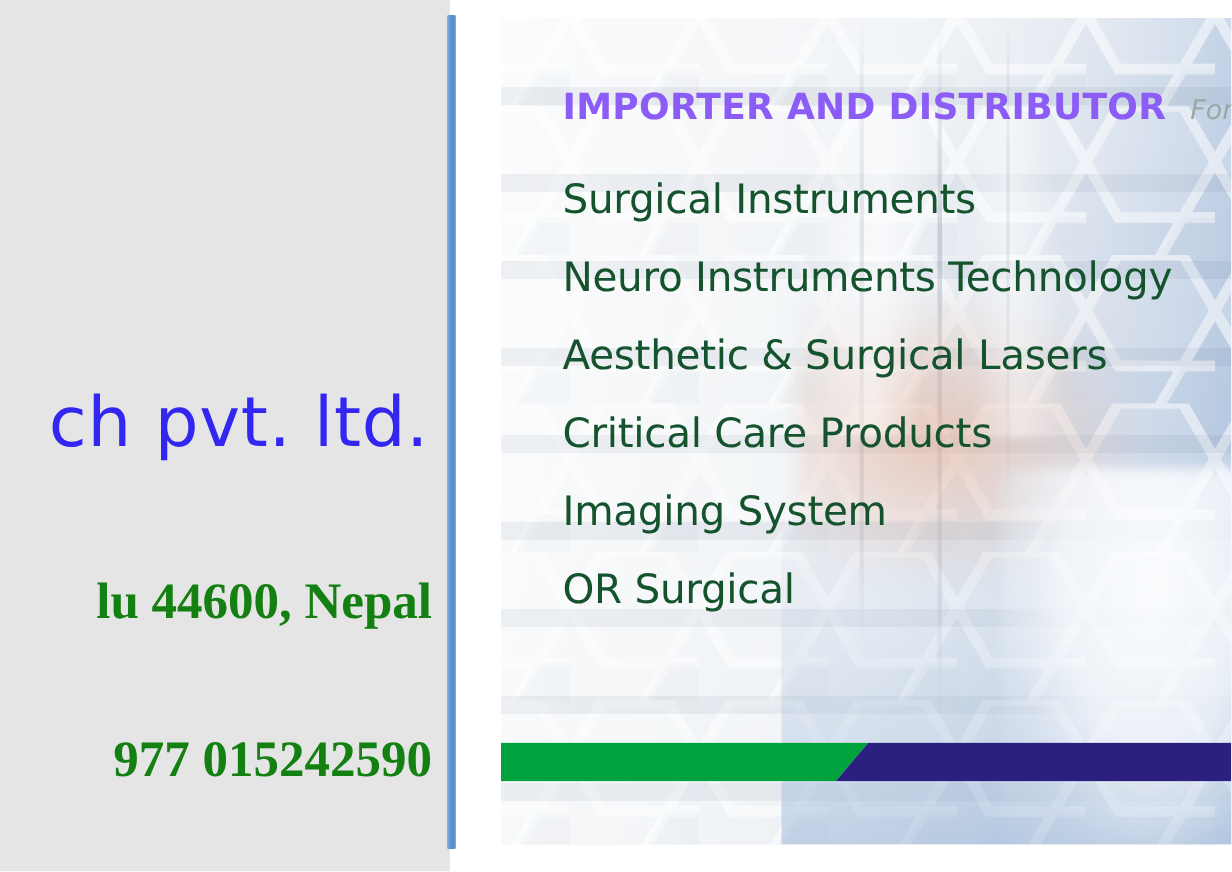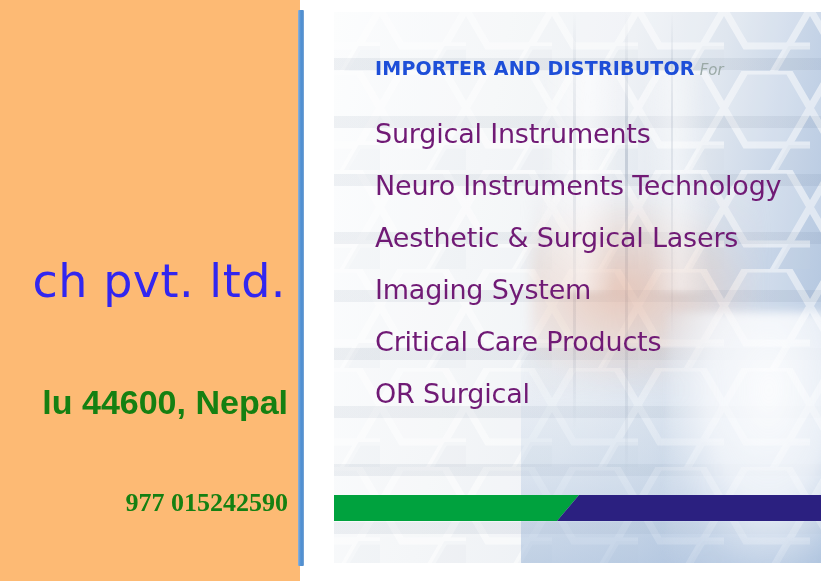--- a/index.html
+++ b/index.html
@@ -15,54 +15,54 @@
     font-family: "Liberation Sans", sans-serif;
   }
 
   
   #left-column {
     position: absolute;
     left: 0;
     top: 0;
     width: 300px;
     height: 581px;
-    background: #fdba74;
+    background: #e5e5e5;
   }
 
   #company-name {
     position: absolute;
     right: 14px;
     top: 258px;
     font-family: "DejaVu Sans", sans-serif;
     font-size: 46px;
     font-weight: 400;
     letter-spacing: 0.5px;
     color: #3226f0;
     white-space: nowrap;
     line-height: 1;
   }
 
   #address-line {
     position: absolute;
     right: 12px;
     top: 385px;
-    font-family: Liberation Sans, sans-serif;
+    font-family: Liberation Serif, serif;
     font-size: 34px;
     font-weight: 700;
     color: #158012;
     white-space: nowrap;
     line-height: 1;
   }
 
   #phone-line {
     position: absolute;
     right: 12px;
     top: 490px;
     font-family: "Liberation Serif", serif;
-    font-size: 26px;
+    font-size: 34px;
     font-weight: 700;
     color: #158012;
     white-space: nowrap;
     line-height: 1;
   }
 
   
   #divider {
     position: absolute;
     left: 298px;
@@ -194,49 +194,49 @@
 
   #headline {
     position: absolute;
     left: 41px;
     top: 47px;
     white-space: nowrap;
     line-height: 1;
   }
   #headline .hl-main {
     font-family: "DejaVu Sans", sans-serif;
-    font-size: 19px;
+    font-size: 24px;
     font-weight: 700;
     letter-spacing: 0.2px;
-    color: #1d4ed8;
+    color: #8b5cf6;
   }
   #headline .hl-for {
     font-family: "DejaVu Sans", sans-serif;
-    font-size: 15px;
+    font-size: 18px;
     font-style: italic;
     font-weight: 400;
     color: #9aa9a6;
-    margin-left: 5px;
+    margin-left: 16px;
   }
 
   #service-list {
     position: absolute;
     left: 41px;
     top: 95px;
     width: 446px;
     margin: 0;
     padding: 0;
     list-style: none;
   }
   #service-list li {
     font-family: "DejaVu Sans", sans-serif;
     font-size: 27px;
     font-weight: 400;
     letter-spacing: -0.2px;
-    color: #701a75;
+    color: #14532d;
     line-height: 1;
     height: 52px;
     display: flex;
     align-items: center;
     white-space: nowrap;
   }
 
   
   #accent-bar {
     position: absolute;
@@ -313,24 +313,24 @@
       <li>
         <span>Surgical Instruments</span>
       </li>
       <li>
         <span>Neuro Instruments Technology</span>
       </li>
       <li>
         <span>Aesthetic &amp; Surgical Lasers</span>
       </li>
       <li>
+        <span>Critical Care Products</span>
+      </li>
+      <li>
         <span>Imaging System</span>
-      </li>
-      <li>
-        <span>Critical Care Products</span>
       </li>
       <li>
         <span>OR Surgical</span>
       </li>
     </ul>
 
     <div id="accent-bar">
       <div class="bar-green"></div>
       <div class="bar-navy"></div>
     </div>

